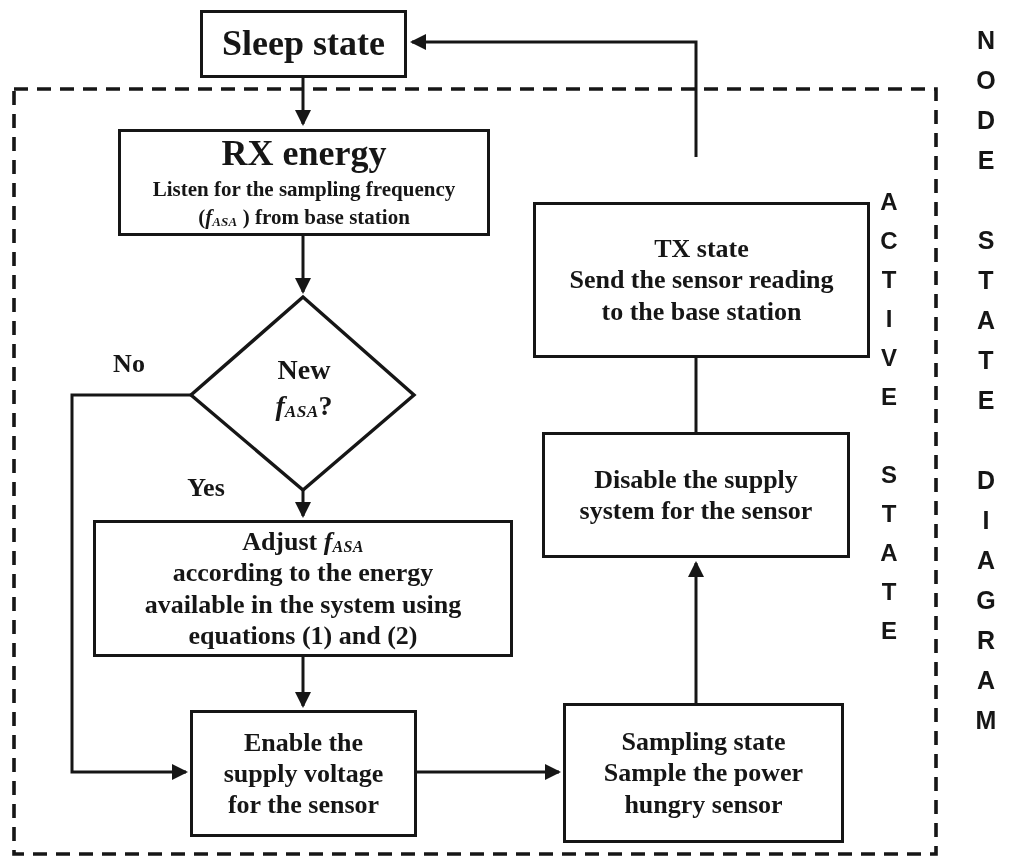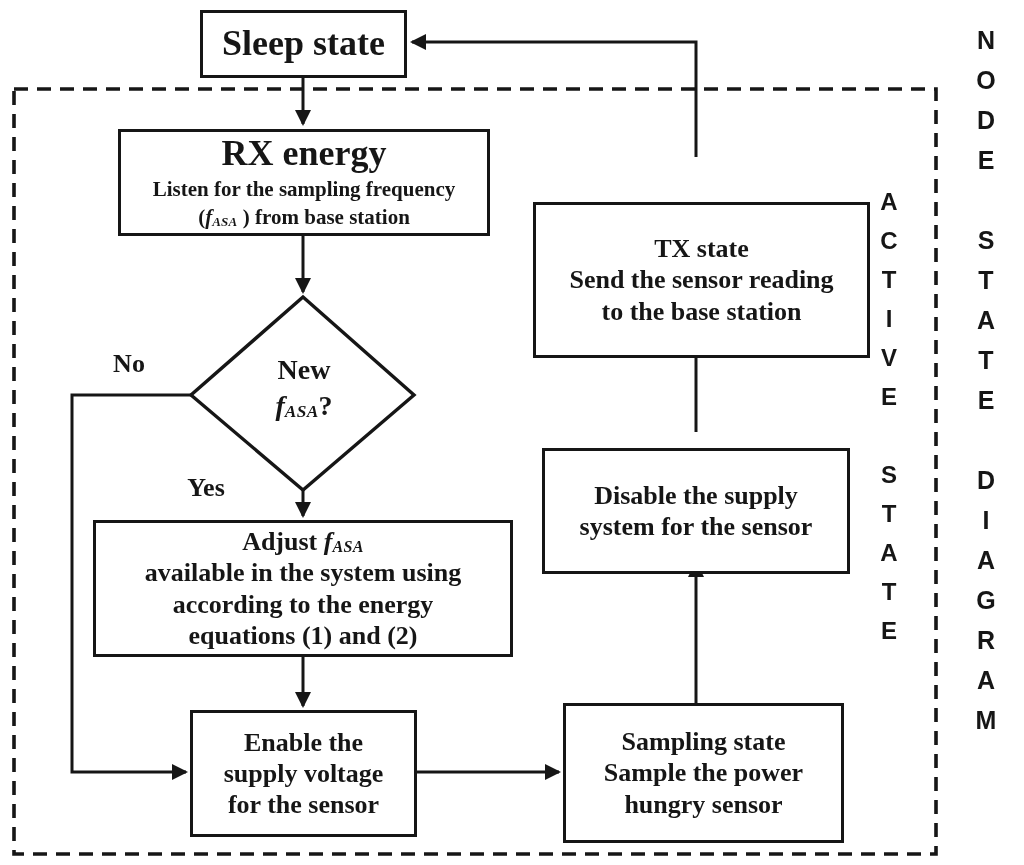--- a/index.html
+++ b/index.html
@@ -78,38 +78,38 @@
       <div class="ln small">(<span class="fit">f</span><span class="fsub">ASA</span> ) from base station</div>
     </div>
 
   <div class="dtext">
       <div class="ln">New</div>
       <div class="ln"><span class="fit">f</span><span class="fsub">ASA</span>?</div>
     </div>
 
   <div class="box" style="left:93px;top:520px;width:420px;height:137px;">
       <div class="ln">Adjust <span class="fit">f</span><span class="fsub">ASA</span></div>
+      <div class="ln">according to the energy</div>
       <div class="ln">available in the system using</div>
-      <div class="ln">according to the energy</div>
       <div class="ln">equations (1) and (2)</div>
     </div>
 
   <div class="box" style="left:190px;top:710px;width:227px;height:127px;">
       <div class="ln">Enable the</div>
       <div class="ln">supply voltage</div>
       <div class="ln">for the sensor</div>
     </div>
 
   <div class="box" style="left:563px;top:703px;width:281px;height:140px;">
       <div class="ln">Sampling state</div>
       <div class="ln">Sample the power</div>
       <div class="ln">hungry sensor</div>
     </div>
 
-  <div class="box" style="left:542px;top:448px;width:308px;height:126px;">
+  <div class="box" style="left:542px;top:432px;width:308px;height:126px;">
       <div class="ln">Disable the supply</div>
       <div class="ln">system for the sensor</div>
     </div>
 
   <div class="box" style="left:533px;top:157px;width:337px;height:156px;margin-top:45px;">
       <div class="ln">TX state</div>
       <div class="ln">Send the sensor reading</div>
       <div class="ln">to the base station</div>
     </div>
 

